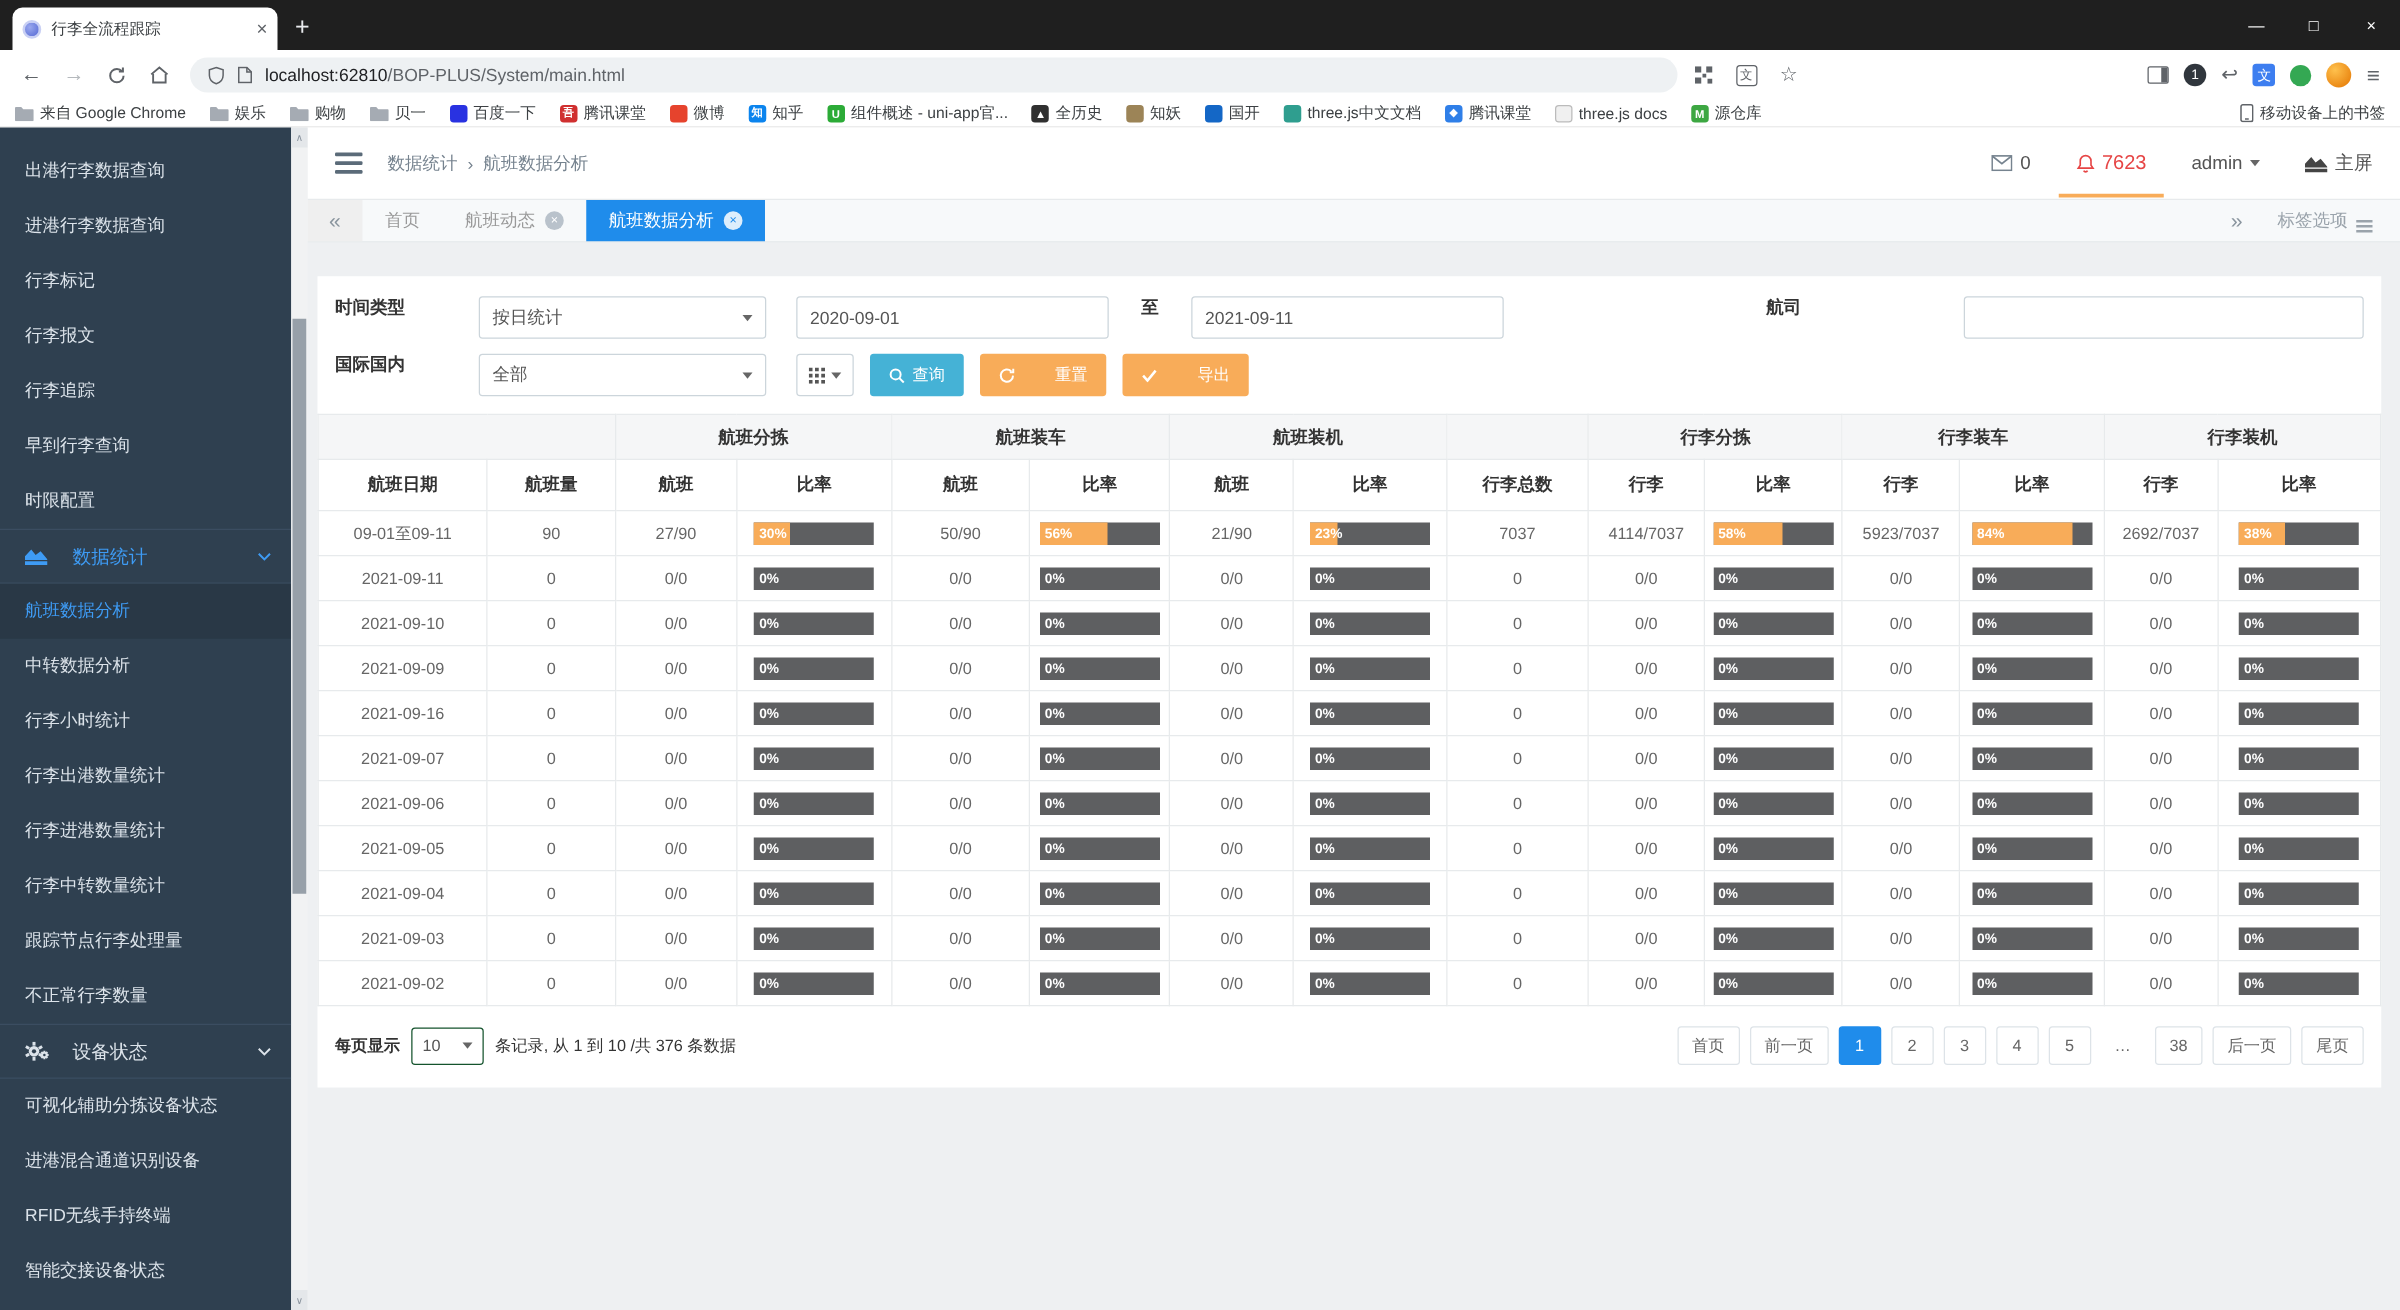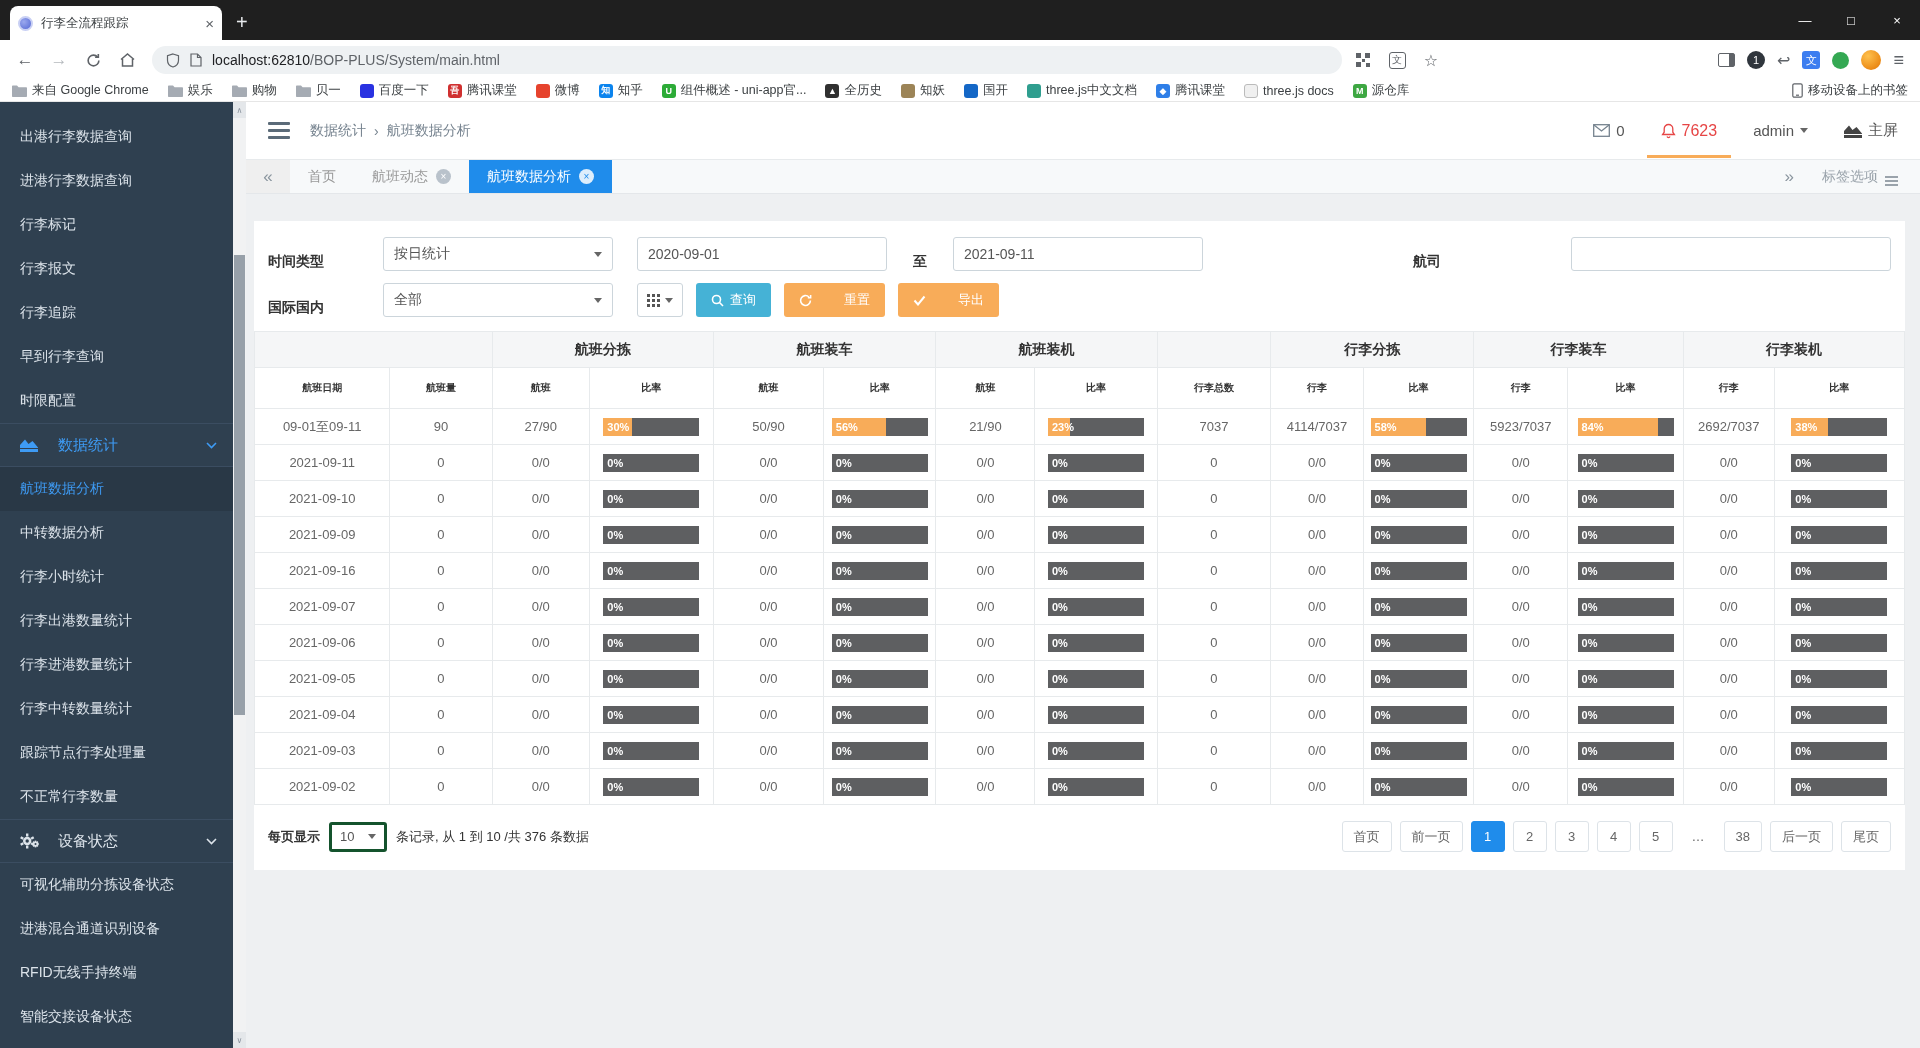--- a/index.html
+++ b/index.html
@@ -76,48 +76,48 @@
   .tab.active .tab-close-dot { background:rgba(255,255,255,.85); color:#1f8ceb; }
   .tab-bar-right { margin-left:auto; display:flex; align-items:center; gap:28px; padding-right:22px; color:#8a959e; }
   .tab-opts { display:flex; align-items:flex-end; gap:7px; font-size:14px; color:#9aa3ab; }
   .list-ic { display:flex; flex-direction:column; gap:2px; }
   .list-ic i { width:13px; height:2px; background:#9aa3ab; }
 
   .content { flex:1; padding:27px 15px 0 8px; overflow:hidden; }
   .card { background:#fff; }
 
   .filters { padding:16px 14px 14px; }
-  .f-row { display:flex; align-items:flex-end; height:34px; }
+  .f-row { display:flex; align-items:flex-start; height:34px; }
   .f-row + .f-row { margin-top:12px; }
   .f-label { width:115px; font-size:14px; font-weight:bold; color:#333; flex:none; }
   .f-select { width:230px; height:34px; border:1px solid #ccd5db; border-radius:3px; display:flex; align-items:center; padding:0 10px; font-size:14px; color:#555; background:#fff; }
   .f-select .caret { margin-left:auto; }
   .f-input { height:34px; border:1px solid #ccd5db; border-radius:3px; padding:0 10px; font-size:14px; color:#555; outline:none; }
   .f-date { width:250px; margin-left:24px; }
   .f-to { margin:0 26px; font-weight:bold; color:#333; }
   .sp { flex:1; }
   .f-airline-label { font-weight:bold; color:#333; }
   .f-airline { width:320px; margin-left:130px; }
   .grid-btn { width:46px; height:34px; border:1px solid #ccd5db; border-radius:3px; background:#fff; display:flex; align-items:center; justify-content:center; gap:5px; margin-left:24px; }
   .btn { height:34px; border:none; border-radius:3px; color:#fff; font-size:13px; display:flex; align-items:center; gap:6px; padding:0 15px; margin-left:13px; cursor:pointer; font-family:inherit; }
   .btn-search { background:#45b2d6; }
   .btn-warn { background:#f8ac59;gap:32px; }
 
   table.grid { width:100%; border-collapse:collapse; table-layout:fixed; }
   .grid th, .grid td { border:1px solid #e7eaec; text-align:center; overflow:hidden; white-space:nowrap; }
   .group-th { height:36px; background:#f5f6f7; font-size:14px; color:#333; }
-  .col-th { height:41px; background:#fff; font-size:10px; color:#333; }
+  .col-th { height:41px; background:#fff; font-size:14px; color:#333; }
   .grid td { height:36px; font-size:13px; color:#666; }
   .bar { width:96px; height:18px; background:#5e5f61; margin:0 auto; position:relative; }
   .bar-fill { height:100%; background:#f8ac59; }
   .bar-label { position:absolute; left:4px; top:0; line-height:18px; font-size:11px; color:#fff; font-weight:bold; }
 
   .pager { display:flex; align-items:center; padding:16px 14px 18px; font-size:13px; color:#333; }
   .pg-strong { font-weight:bold; }
-  .page-size { width:58px; height:30px; border:3px solid #14532d; border-radius:3px; display:flex; align-items:center; justify-content:space-between; padding:0 8px; margin:0 9px; color:#555; }
+  .page-size { width:58px; height:30px; border:1px solid #14532d; border-radius:3px; display:flex; align-items:center; justify-content:space-between; padding:0 8px; margin:0 9px; color:#555; }
   .pager-right { margin-left:auto; display:flex; gap:8px; }
   .pg-btn { min-width:34px; height:31px; border:1px solid #dde3e8; border-radius:3px; background:#fff; color:#666; font-size:13px; display:flex; align-items:center; justify-content:center; padding:0 11px; cursor:pointer; }
   .pg-btn.active { background:#1f8ceb; border-color:#1f8ceb; color:#fff; }
   .pg-btn.ellipsis { border:none; background:transparent; }
 </style>
 </head>
 <body>
 
 <div class="titlebar">
   <div class="browser-tab">

